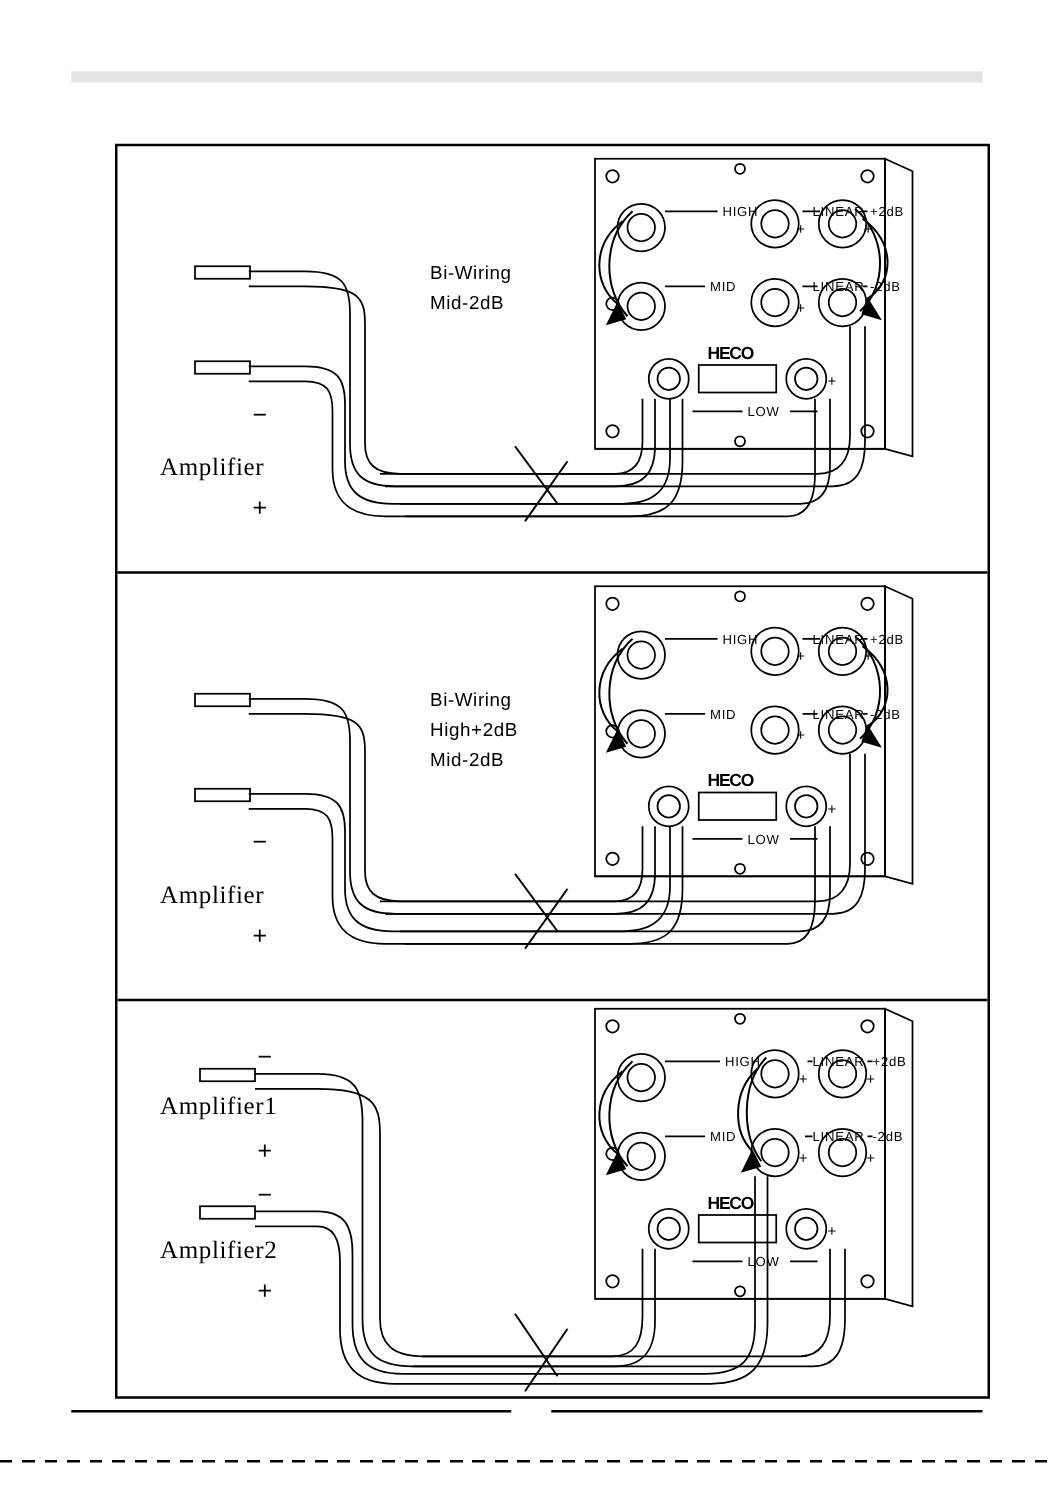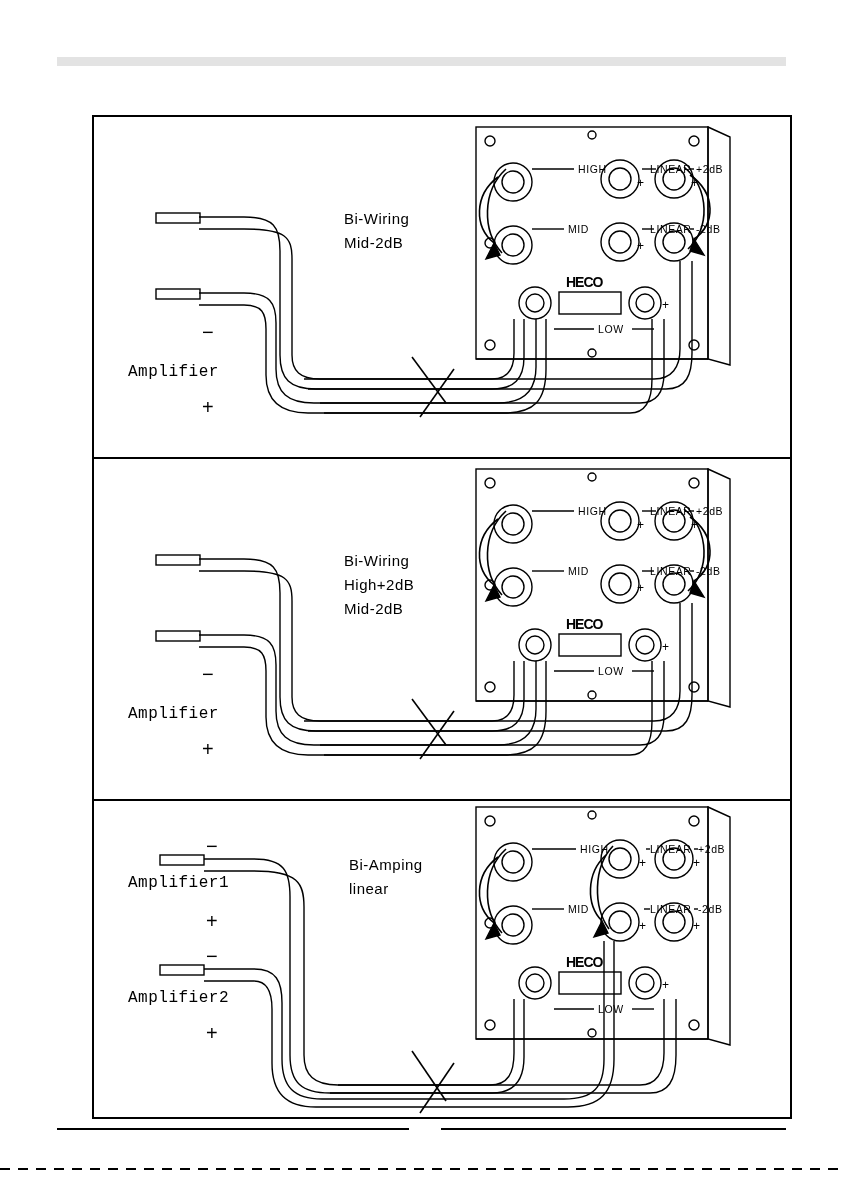--- a/index.html
+++ b/index.html
@@ -79,22 +79,22 @@
   .caption {
     position: absolute;
     font-family: "Liberation Sans", sans-serif;
     font-size: 15px;
     letter-spacing: 0.5px;
     line-height: 24px;
     white-space: pre;
   }
   .amp-label {
     position: absolute;
-    font-family: Liberation Mono, monospace;
-    font-size: 16px;
+    font-family: Liberation Serif, serif;
+    font-size: 20px;
     letter-spacing: 0.5px;
     white-space: pre;
   }
   .sign {
     position: absolute;
     font-family: "Liberation Sans", sans-serif;
     font-size: 20px;
     line-height: 20px;
   }
 </style>
@@ -364,22 +364,20 @@
         <text x="604" y="112" font-size="10.5" letter-spacing="0.6">-2dB</text>
         <text x="504" y="212" font-size="10.5" letter-spacing="0.6">LOW</text>
         <text x="545" y="66" font-size="12">+</text>
         <text x="599" y="66" font-size="12">+</text>
         <text x="545" y="129" font-size="12">+</text>
         <text x="599" y="129" font-size="12">+</text>
         <text x="568" y="188" font-size="12">+</text>
         <text x="472" y="166" font-size="14" font-weight="bold" letter-spacing="-1">HECO</text>
       </g>
     </svg>
-    <div class="caption" style="left:255px; top:52px;">Bi-Amping
-linear</div>
     <div class="amp-label" style="left:34px; top:73px;">Amplifier1</div>
     <div class="sign" style="left:112px; top:35px;">−</div>
     <div class="sign" style="left:112px; top:110px;">+</div>
     <div class="amp-label" style="left:34px; top:188px;">Amplifier2</div>
     <div class="sign" style="left:112px; top:145px;">−</div>
     <div class="sign" style="left:112px; top:222px;">+</div>
   </div>
 
 </div>
 

